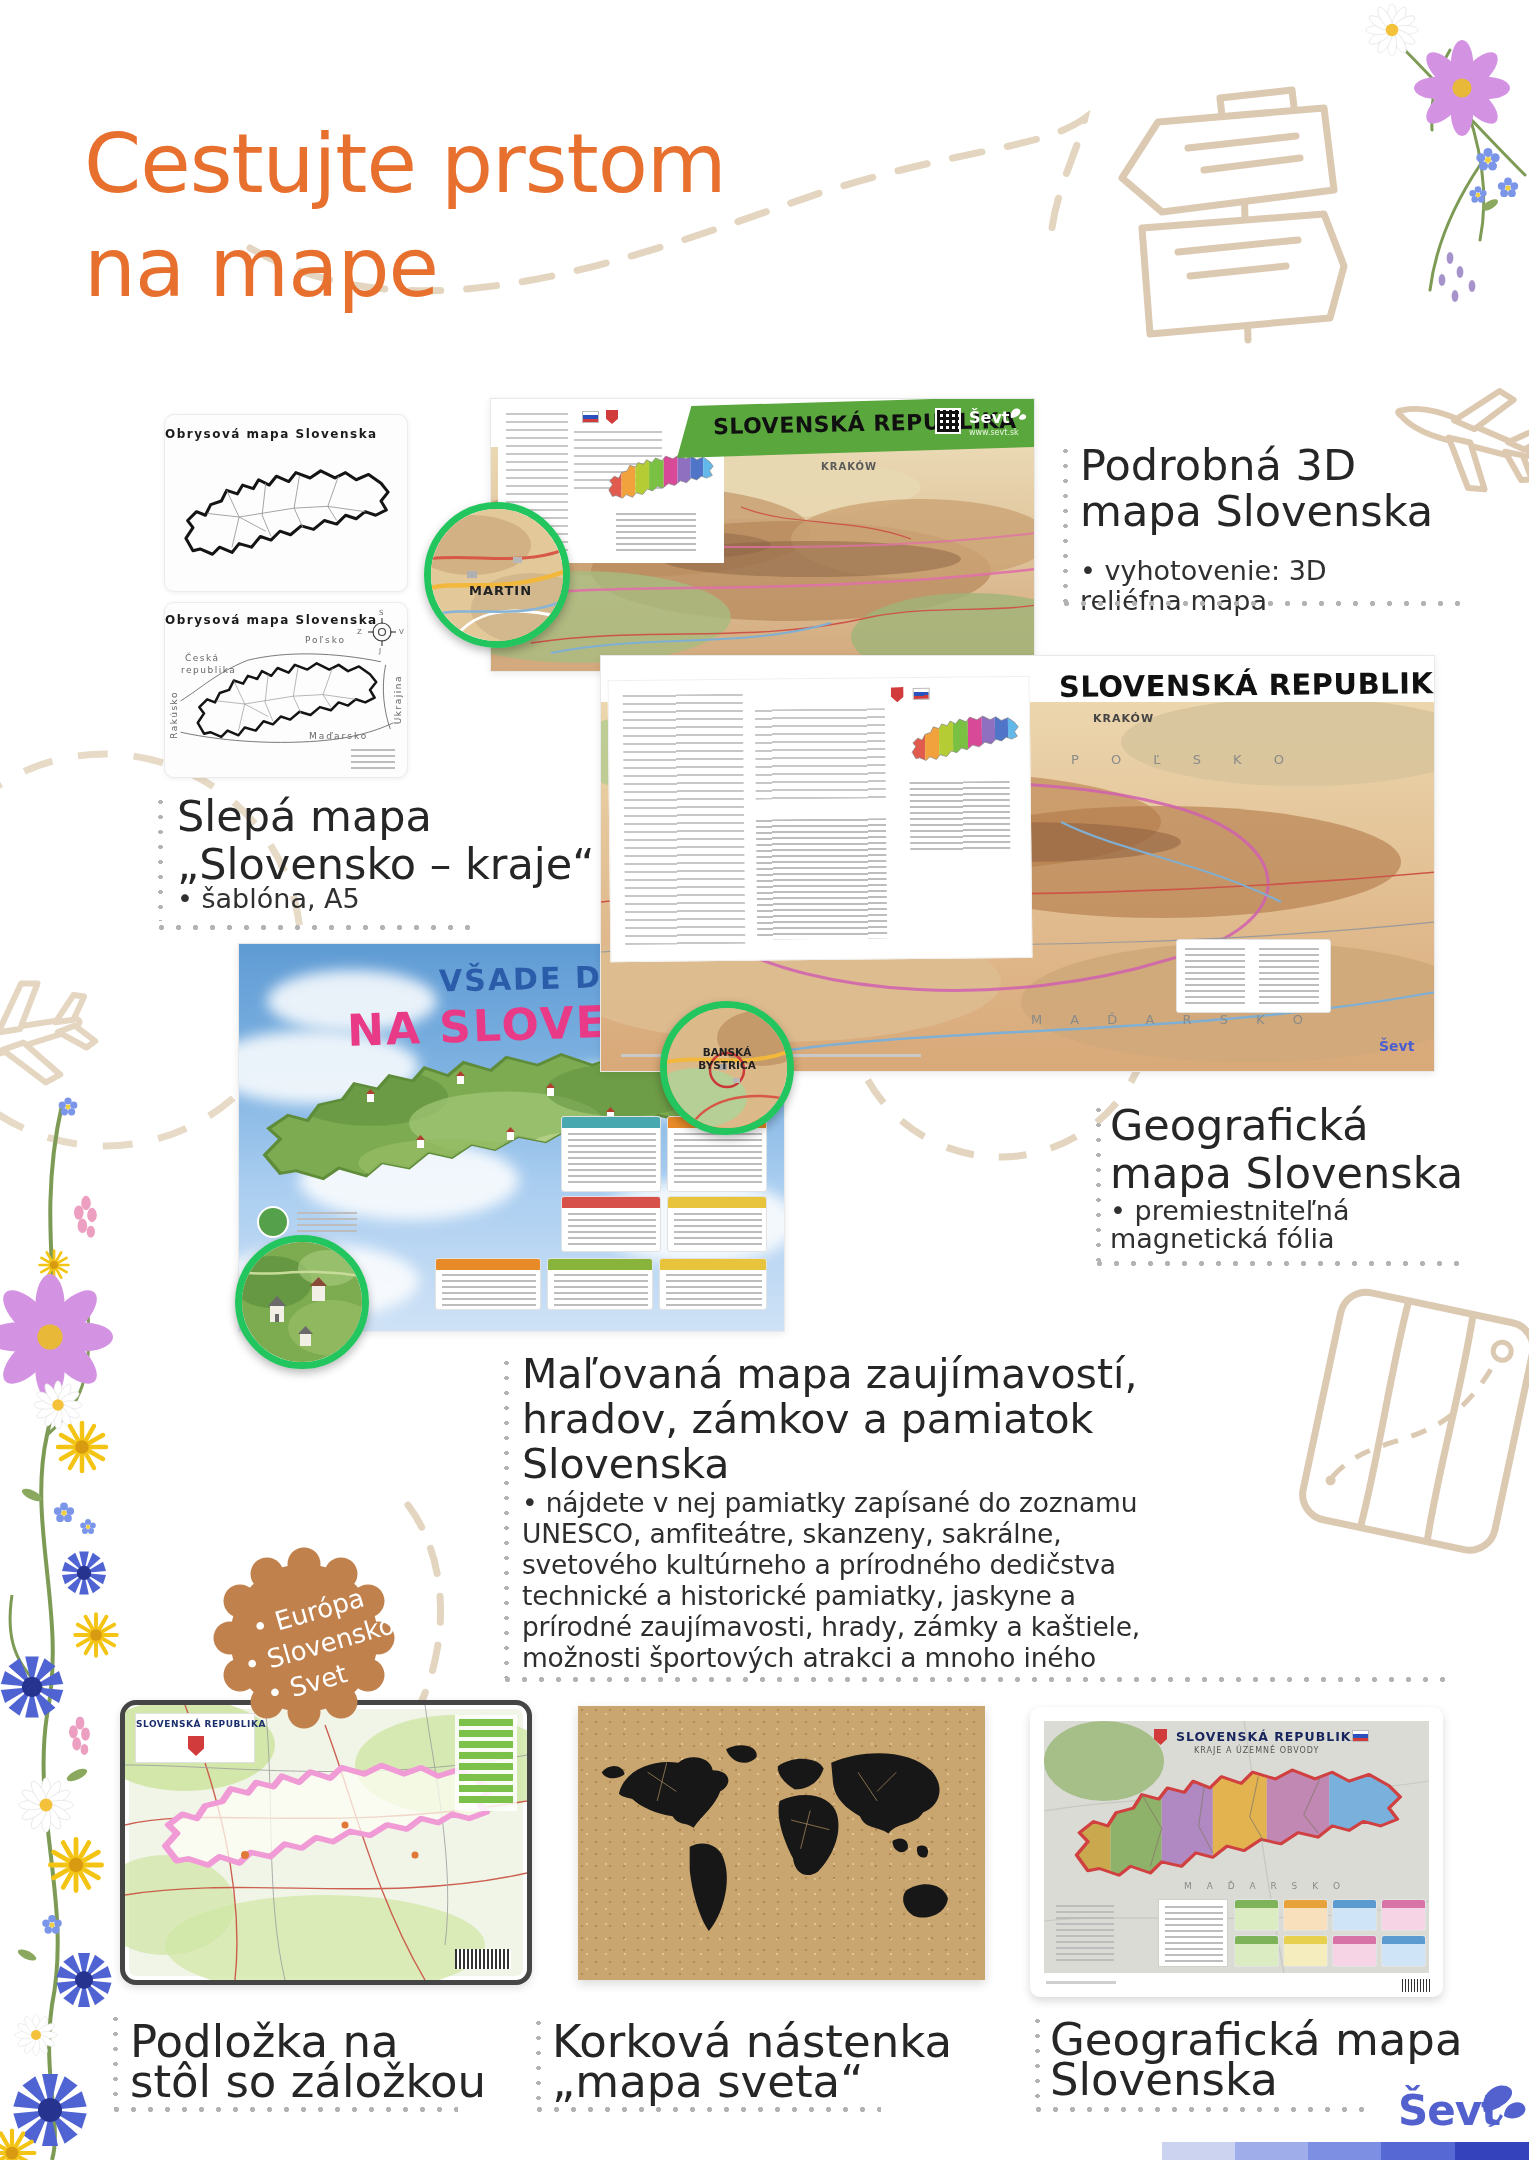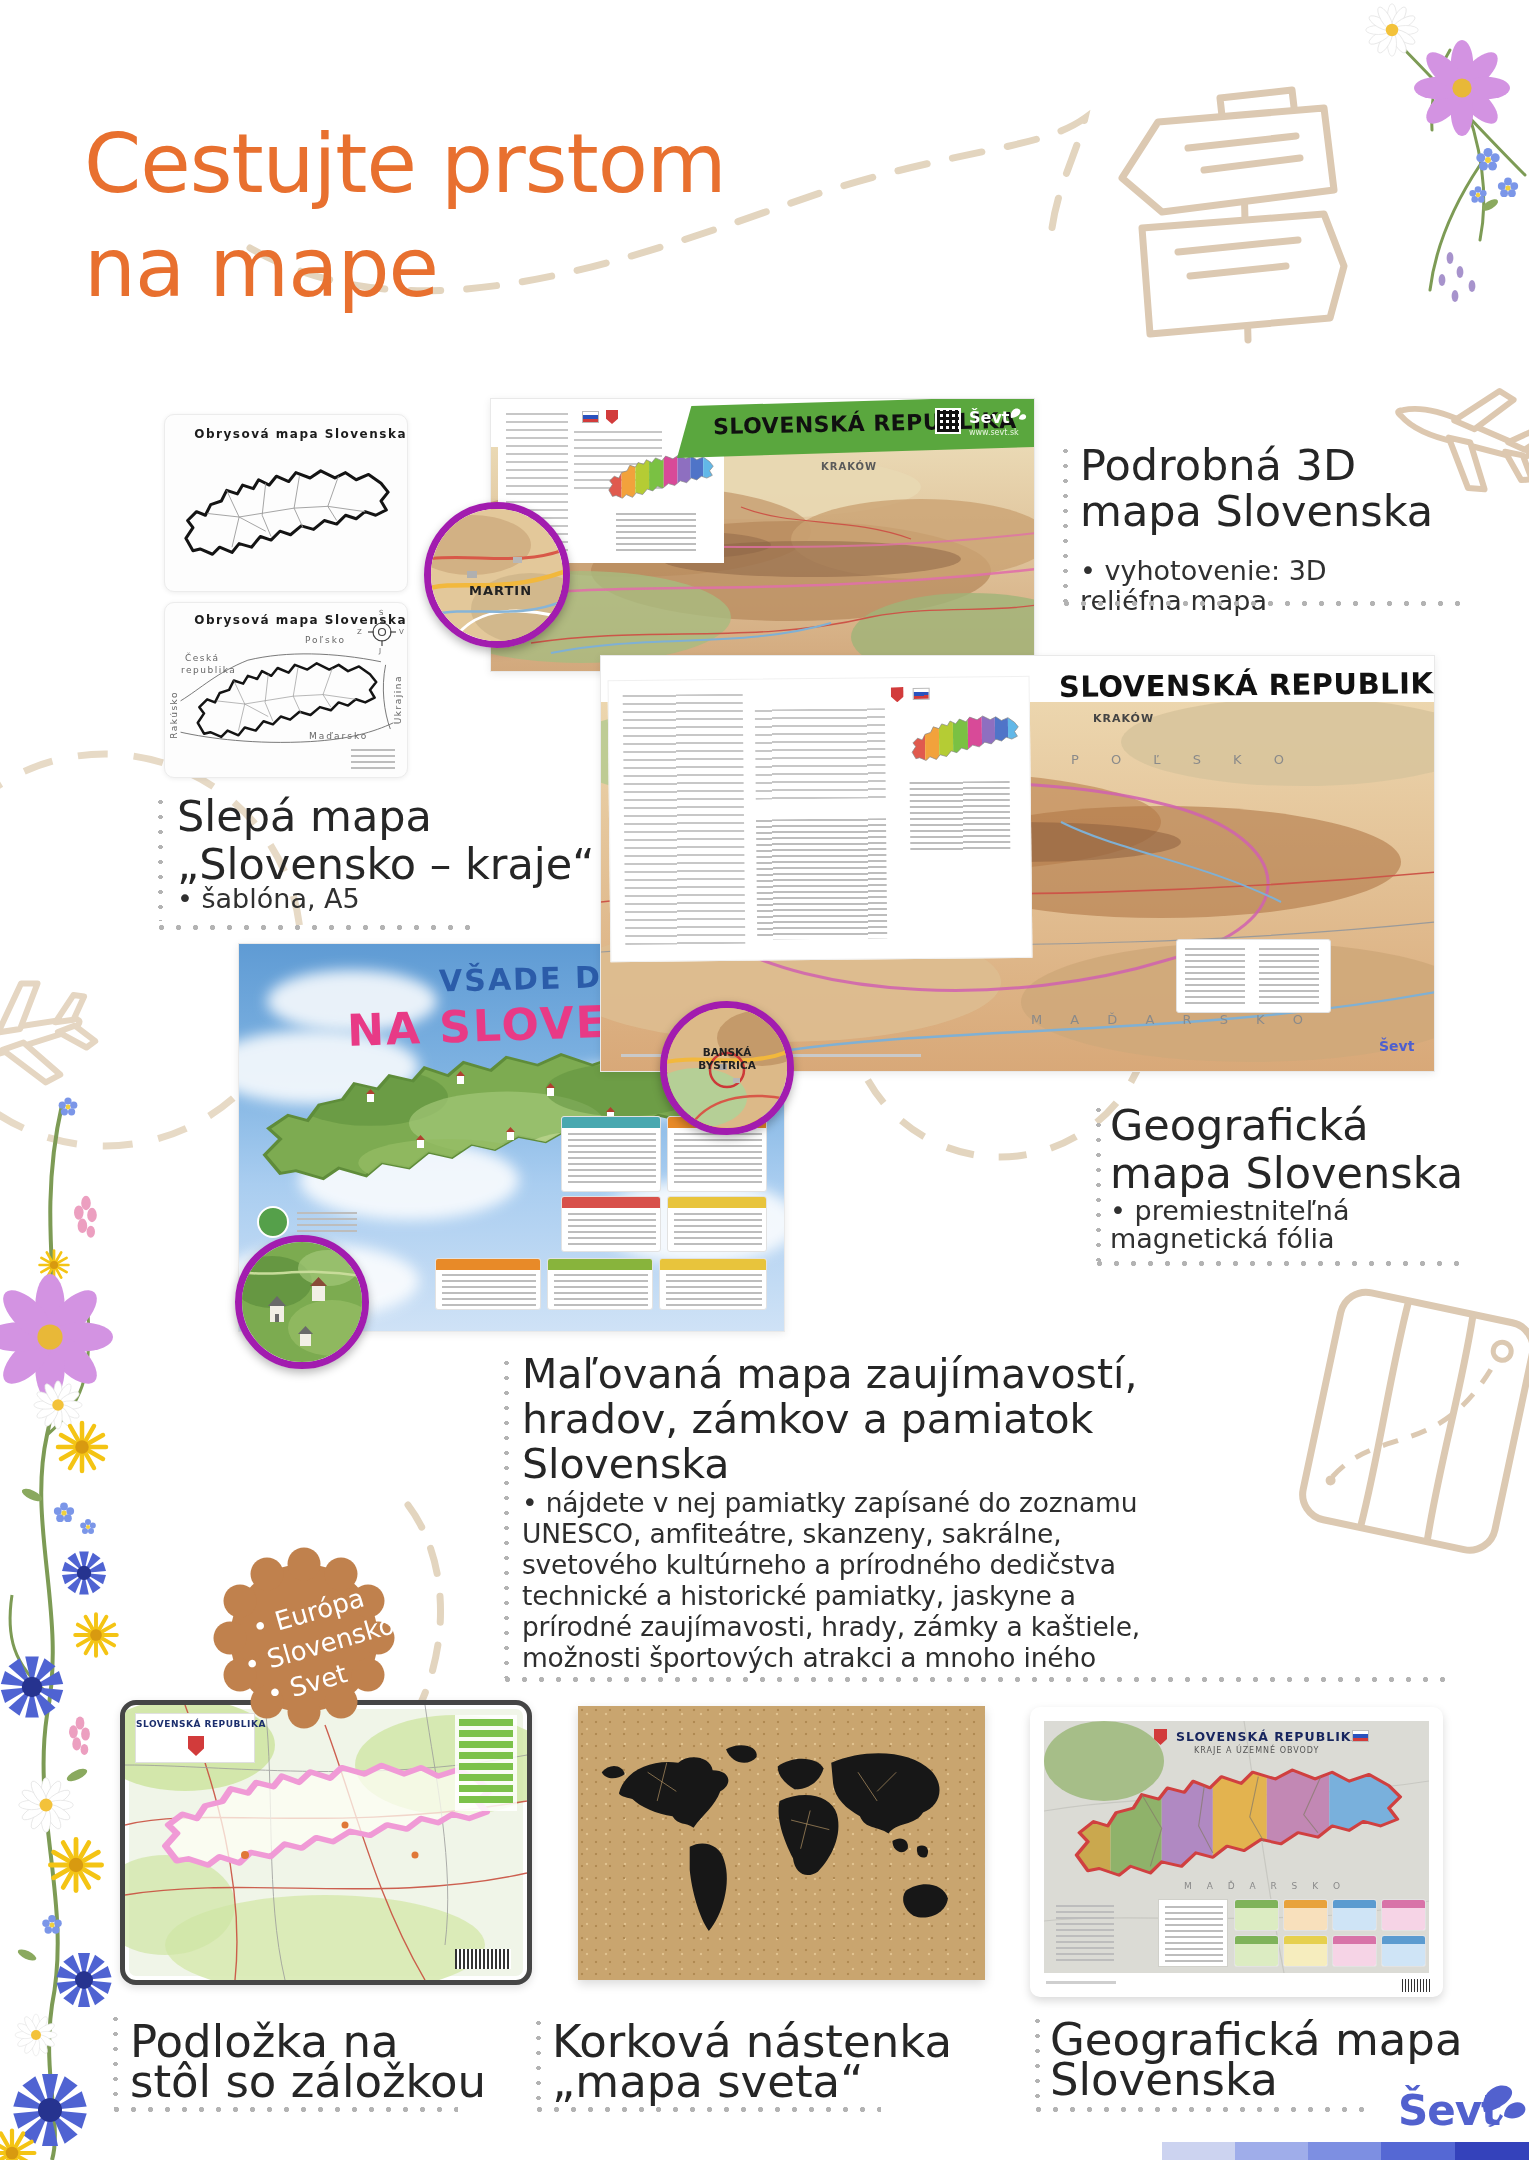--- a/index.html
+++ b/index.html
@@ -9,26 +9,26 @@
   .abs{position:absolute}
   .nw{white-space:nowrap}
   .ttl{font-size:82px;line-height:104px;color:#e8702f;letter-spacing:-1px}
   .h{font-size:43px;line-height:46px;color:#262626}
   .bl{font-size:27px;line-height:30px;color:#303030}
   .body{font-size:26.5px;line-height:31px;color:#2e2e2e;letter-spacing:-0.2px}
   .lbl{font-size:45px;line-height:40px;color:#262626}
   .dotv{position:absolute;width:5px;background-image:radial-gradient(circle at 2.5px 7px,#b3b3b3 2.1px,rgba(0,0,0,0) 2.5px);background-size:5px 15px;background-repeat:repeat-y}
   .doth{position:absolute;height:7px;background-image:radial-gradient(circle at 3.5px 3.5px,#b3b3b3 2.5px,rgba(0,0,0,0) 2.9px);background-size:17px 7px;background-repeat:repeat-x}
   .card{position:absolute;background:#fdfdfd;border:1px solid #ececec;border-radius:10px;box-shadow:0 1px 5px rgba(0,0,0,.07)}
-  .cardtitle{font-size:12px;font-weight:bold;letter-spacing:1.5px;color:#1c1c1c;text-align:right}
+  .cardtitle{font-size:12px;font-weight:bold;letter-spacing:1.5px;color:#1c1c1c;text-align:left}
   .tiny{font-size:9px;color:#666}
   .photo{position:absolute;background:#fff;border:1px solid #e9e9e9;box-shadow:0 2px 8px rgba(0,0,0,.08);overflow:hidden}
   .stripes{background-image:repeating-linear-gradient(to bottom,#c7c7c7 0,#c7c7c7 2px,rgba(0,0,0,0) 2px,rgba(0,0,0,0) 8px)}
   .stripes2{background-image:repeating-linear-gradient(to bottom,#bdbdbd 0,#bdbdbd 2px,rgba(0,0,0,0) 2px,rgba(0,0,0,0) 6px)}
-  .mag{position:absolute;border:7px solid #a21caf;border-radius:50%;overflow:hidden;box-shadow:0 4px 10px rgba(0,0,0,.28);z-index:6}
+  .mag{position:absolute;border:7px solid #22c55e;border-radius:50%;overflow:hidden;box-shadow:0 4px 10px rgba(0,0,0,.28);z-index:6}
   .cloud{position:absolute;background:#fff;border-radius:50%;filter:blur(7px);opacity:.85}
   .legbox{position:absolute;background:#fff;border:1px solid #e2e2e2;border-radius:3px;overflow:hidden}
   .leghead{height:11px;width:100%}
   .vert{writing-mode:vertical-rl;transform:rotate(180deg)}
   .flag-sk{position:absolute;width:17px;height:12px;border:0.5px solid #bbb;
     background:linear-gradient(180deg,#fff 0 33%,#2a52be 33% 66%,#d23b3b 66% 100%)}
   .seg{display:inline-block;height:100%}
 </style>
 </head>
 <body>

